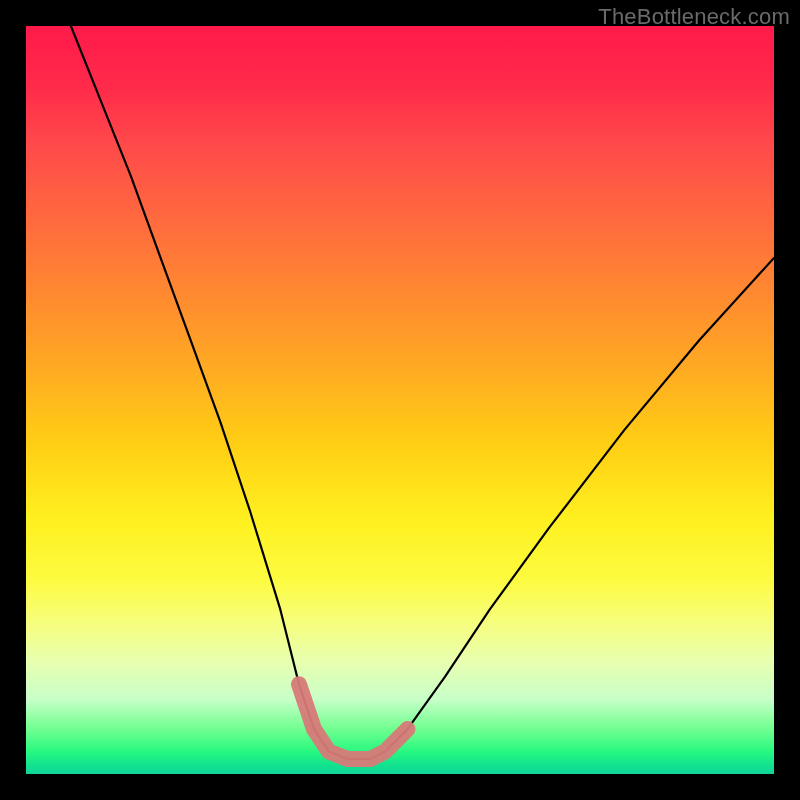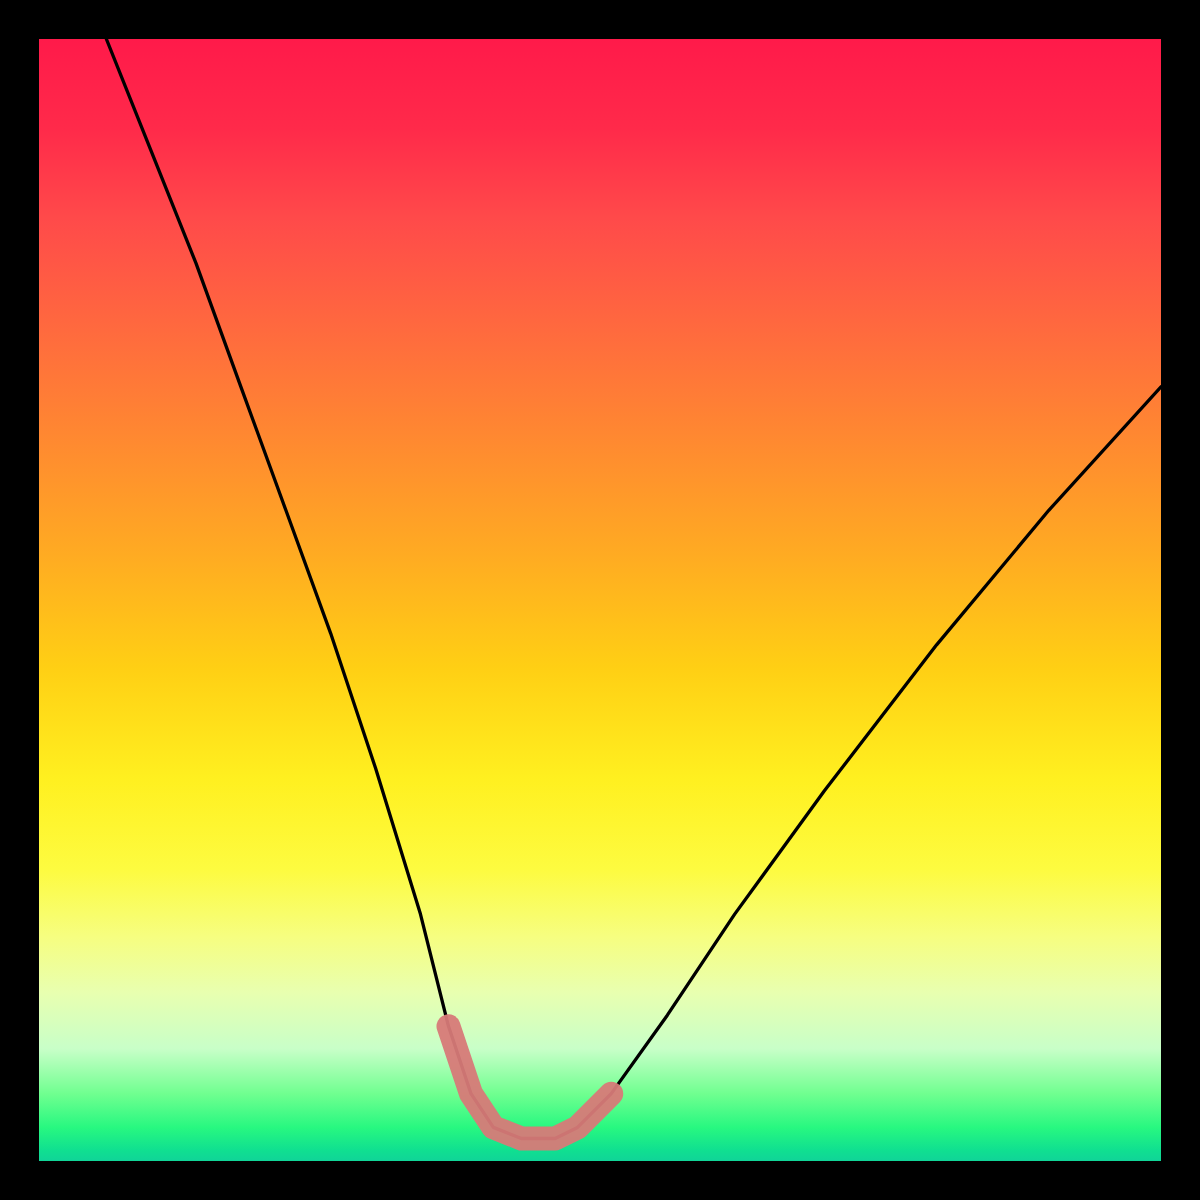--- a/index.html
+++ b/index.html
@@ -52,19 +52,20 @@
   }
   svg.curve {
     position: absolute;
     inset: 0;
   }
 </style>
 </head>
 <body>
 
 <div class="frame">
+  <div class="watermark">TheBottleneck.com</div>
   <div class="plot">
     <svg class="curve" viewBox="0 0 748 748" preserveAspectRatio="none">
       <path id="main-curve" fill="none" stroke="#000" stroke-width="2.2" stroke-linecap="round" stroke-linejoin="round" d="M44.9 0.0 L74.8 74.8 L104.7 149.6 L134.6 231.9 L164.6 314.2 L194.5 396.4 L224.4 486.2 L254.3 583.4 L273.0 658.2 L288.0 703.1 L302.9 725.6 L321.6 733.0 L344.1 733.0 L359.0 725.6 L381.5 703.1 L418.9 650.8 L463.8 583.4 L523.6 501.2 L598.4 403.9 L673.2 314.2 L748.0 231.9"></path>
       <path id="band-curve" fill="none" stroke="#d77a78" stroke-width="16" stroke-linecap="round" stroke-linejoin="round" opacity="0.95" d="M273.0 658.2 L288.0 703.1 L302.9 725.6 L321.6 733.0 L344.1 733.0 L359.0 725.6 L381.5 703.1"></path>
     </svg>
   </div>
 </div>
 
 </body></html>

